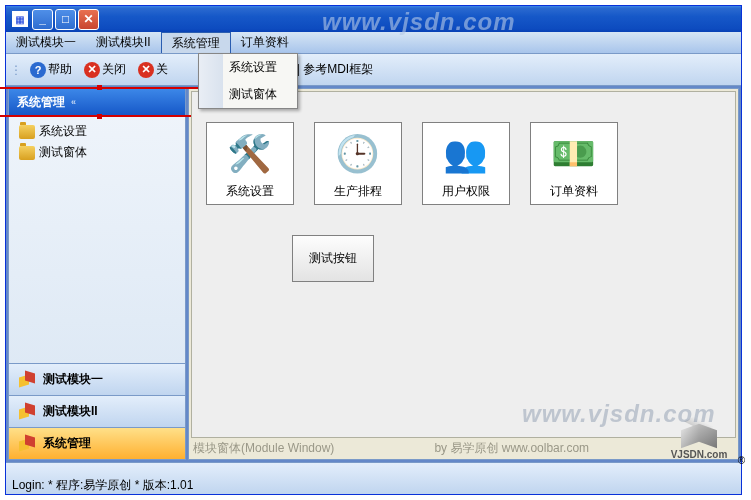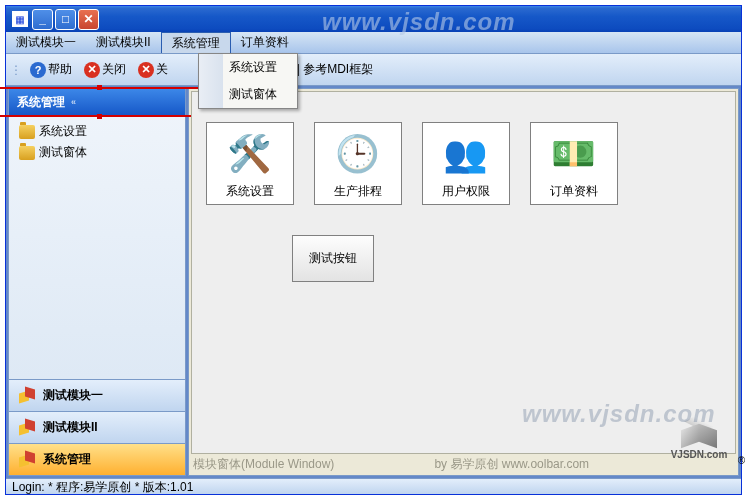--- a/index.html
+++ b/index.html
@@ -55,21 +55,21 @@
 
 .card-row { display: flex; gap: 20px; margin-left: 4px; }
 .card { width: 88px; border: 1px solid #808080; background: #fff; display: flex; flex-direction: column; align-items: center; padding: 6px 4px 4px; }
 .card-icon { width: 50px; height: 50px; display: flex; align-items: center; justify-content: center; font-size: 36px; }
 .card-label { font-size: 12px; margin-top: 4px; }
 
 .test-btn { margin: 30px 0 0 90px; padding: 14px 16px; font-size: 12px; border: 1px solid #808080; background: linear-gradient(to bottom, #fdfdfd, #e3e3e3); display: inline-block; }
 
 .footer-text { color: #9a9888; font-size: 12px; display: flex; gap: 100px; padding: 0 4px 2px; }
 
-.statusbar { height: 16px; background: linear-gradient(to bottom, #e3eefb, #c0d5ef); border-top: 1px solid #7a9ac8; font-size: 12px; display: flex; align-items: flex-start; padding: 0 6px; }
+.statusbar { height: 32px; background: linear-gradient(to bottom, #e3eefb, #c0d5ef); border-top: 1px solid #7a9ac8; font-size: 12px; display: flex; align-items: flex-end; padding: 0 6px; }
 
 .watermark { position: absolute; color: rgba(100,120,150,0.35); font-size: 24px; font-weight: bold; font-style: italic; letter-spacing: 1px; pointer-events: none; z-index: 200; margin-left: 32px; }
 .wm1 { top: 8px; left: 290px; color: rgba(180,200,230,0.6); }
 .wm2 { top: 400px; left: 490px; }
 .logo-area { position: absolute; right: 12px; bottom: 28px; width: 80px; height: 55px; display: flex; flex-direction: column; align-items: center; z-index: 50; }
 .logo-cube { width: 36px; height: 32px; position: relative; }
 .logo-cube div { position: absolute; }
 .lc1 { top: 10px; left: 0; width: 18px; height: 18px; background: linear-gradient(135deg,#ddd,#999); transform: skewY(-20deg); }
 .lc2 { top: 10px; left: 18px; width: 18px; height: 18px; background: linear-gradient(135deg,#bbb,#777); transform: skewY(20deg); }
 .lc3 { top: 0; left: 4px; width: 28px; height: 14px; background: linear-gradient(#eee,#ccc); transform: scaleY(0.5) rotate(45deg); }

